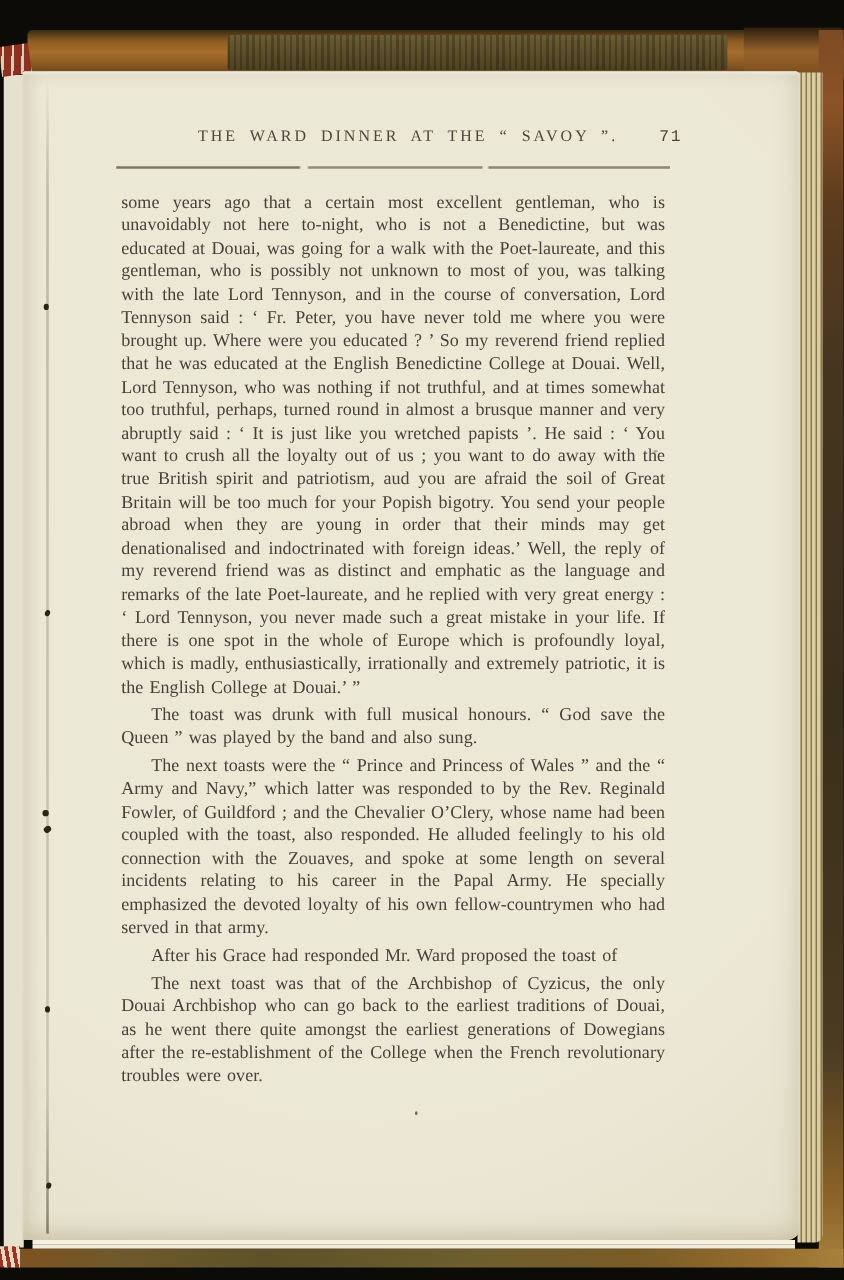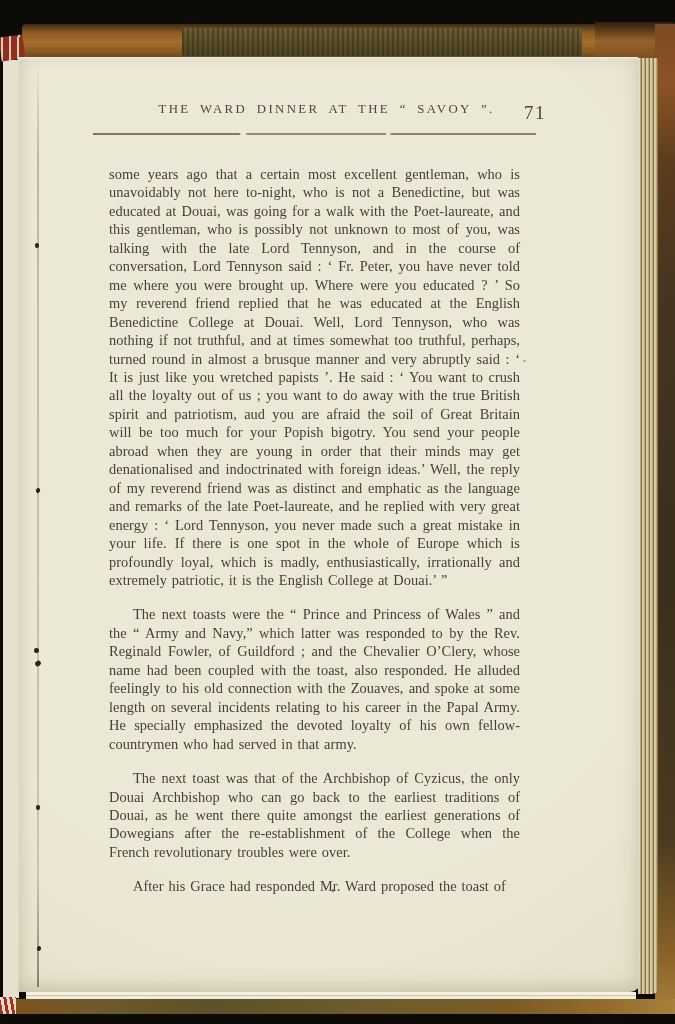--- a/index.html
+++ b/index.html
@@ -51,29 +51,29 @@
   .stitch.s5 { left:18px; top:748px; }
   .stitch.s6 { left:19px; top:889px; transform:rotate(15deg); }
   .speck { position:absolute; background:#6d6550; border-radius:50%; }
   .speck.k1 { left:314px; top:832px; width:2px; height:3px; }
   .speck.k2 { left:505px; top:303px; width:3px; height:2px; opacity:.5; }
 
   
   #header { position:absolute; left:87px; top:45px; width:443px; height:22px; color:#4c463c; }
   #running-title { position:absolute; left:50%; transform:translateX(-50%); white-space:nowrap;
     font-size:12.8px; letter-spacing:2.4px; word-spacing:4px; }
-  #page-number { position:absolute; right:2px; top:0; font-size:19px; letter-spacing:1.5px; }
+  #page-number { position:absolute; right:2px; top:0; font-size:13px; letter-spacing:1.5px;font-family:Liberation Mono, monospace; }
   #header-rule { position:absolute; left:75px; top:76px; width:443px; height:2px;
     background:linear-gradient(90deg,#7e7662 0 33%,rgba(0,0,0,0) 33.4% 34.4%,#948c76 34.8% 66%,rgba(0,0,0,0) 66.3% 67%,#8d8570 67.4% 100%); }
 
   
   #text-block { position:absolute; left:75px; top:92px; width:443px; color:#46403a;
     font-size:14.4px; line-height:18.45px; text-align:justify;
     word-spacing:1.2px; letter-spacing:0.05px; }
-  .para { margin:16px; }
+  .para { margin:4px; }
   .para.indent { text-indent:24px; }
 </style>
 </head>
 <body>
 
 <div id="stage">
 
   <div class="abs" id="cover-top"></div>
   <div class="abs" id="cover-top-olive"></div>
   <div class="abs" id="cover-corner-tr"></div>
@@ -94,23 +94,24 @@
     <span class="speck k2"></span>
 
     <div id="header">
       <span id="running-title">THE WARD DINNER AT THE “ SAVOY ”.</span>
       <span id="page-number">71</span>
     </div>
     <div id="header-rule"></div>
 
     <div id="text-block">
       <p class="para">some years ago that a certain most excellent gentleman, who is unavoidably not here to-night, who is not a Benedictine, but was educated at Douai, was going for a walk with the Poet-laureate, and this gentleman, who is possibly not unknown to most of you, was talking with the late Lord Tennyson, and in the course of conversation, Lord Tennyson said : ‘ Fr. Peter, you have never told me where you were brought up. Where were you educated ? ’ So my reverend friend replied that he was educated at the English Benedictine College at Douai. Well, Lord Tennyson, who was nothing if not truthful, and at times somewhat too truthful, perhaps, turned round in almost a brusque manner and very abruptly said : ‘ It is just like you wretched papists ’. He said : ‘ You want to crush all the loyalty out of us ; you want to do away with the true British spirit and patriotism, aud you are afraid the soil of Great Britain will be too much for your Popish bigotry. You send your people abroad when they are young in order that their minds may get denationalised and indoctrinated with foreign ideas.’ Well, the reply of my reverend friend was as distinct and emphatic as the language and remarks of the late Poet-laureate, and he replied with very great energy : ‘ Lord Tennyson, you never made such a great mistake in your life. If there is one spot in the whole of Europe which is profoundly loyal, which is madly, enthusiastically, irrationally and extremely patriotic, it is the English College at Douai.’ ”</p>
+      <p class="para indent">The toast was drunk with full musical honours. “ God save the Queen ” was played by the band and also sung.</p>
       <p class="para indent">The next toasts were the “ Prince and Princess of Wales ” and the “ Army and Navy,” which latter was responded to by the Rev. Reginald Fowler, of Guildford ; and the Chevalier O’Clery, whose name had been coupled with the toast, also responded. He alluded feelingly to his old connection with the Zouaves, and spoke at some length on several incidents relating to his career in the Papal Army. He specially emphasized the devoted loyalty of his own fellow-countrymen who had served in that army.</p>
+      <p class="para indent">After his Grace had responded Mr. Ward proposed the toast of</p>
       <p class="para indent">The next toast was that of the Archbishop of Cyzicus, the only Douai Archbishop who can go back to the earliest traditions of Douai, as he went there quite amongst the earliest generations of Dowegians after the re-establishment of the College when the French revolutionary troubles were over.</p>
-      <p class="para indent">After his Grace had responded Mr. Ward proposed the toast of</p>
     </div>
   </div>
 
   <div class="abs" id="page-bottom-edge"></div>
   <div class="abs" id="cover-bottom"></div>
   <div class="abs" id="headband-bottom"></div>
 
 </div>
 
 </body></html>

